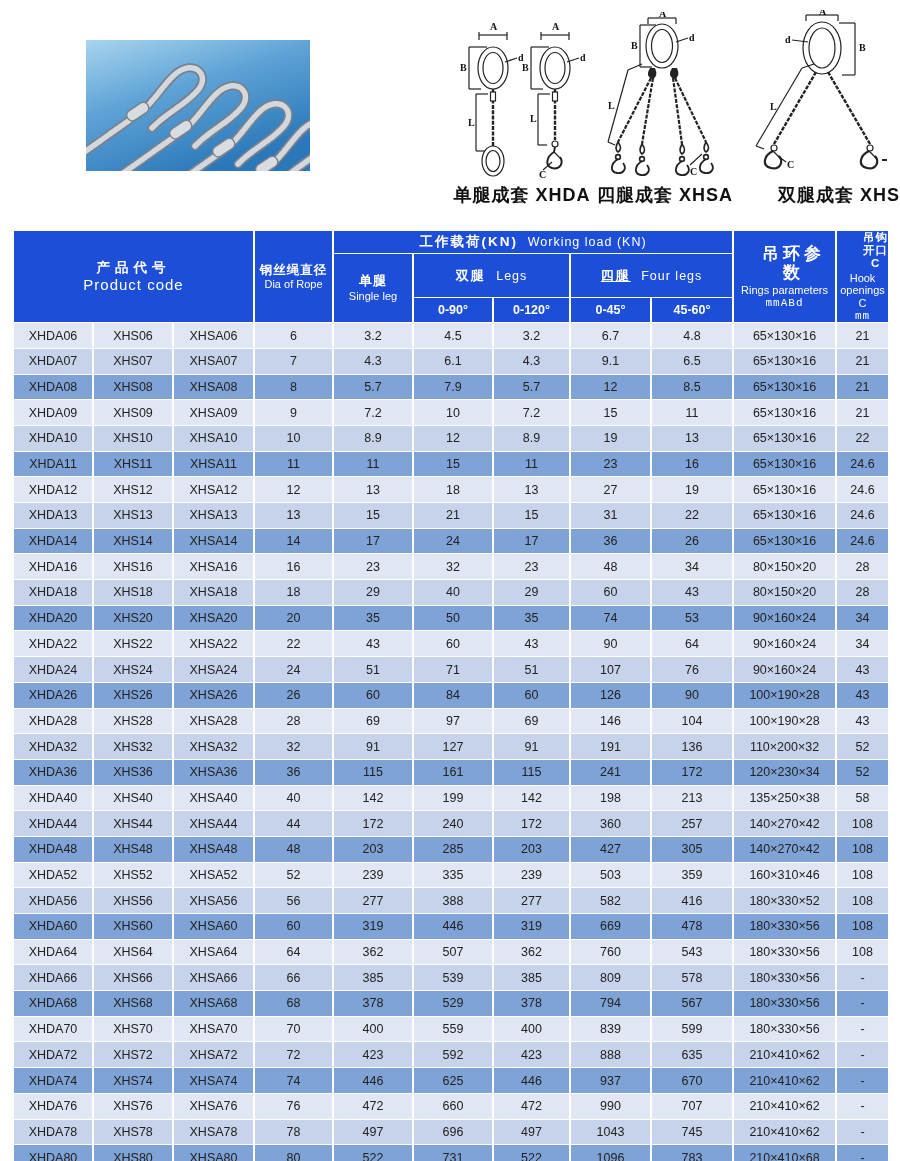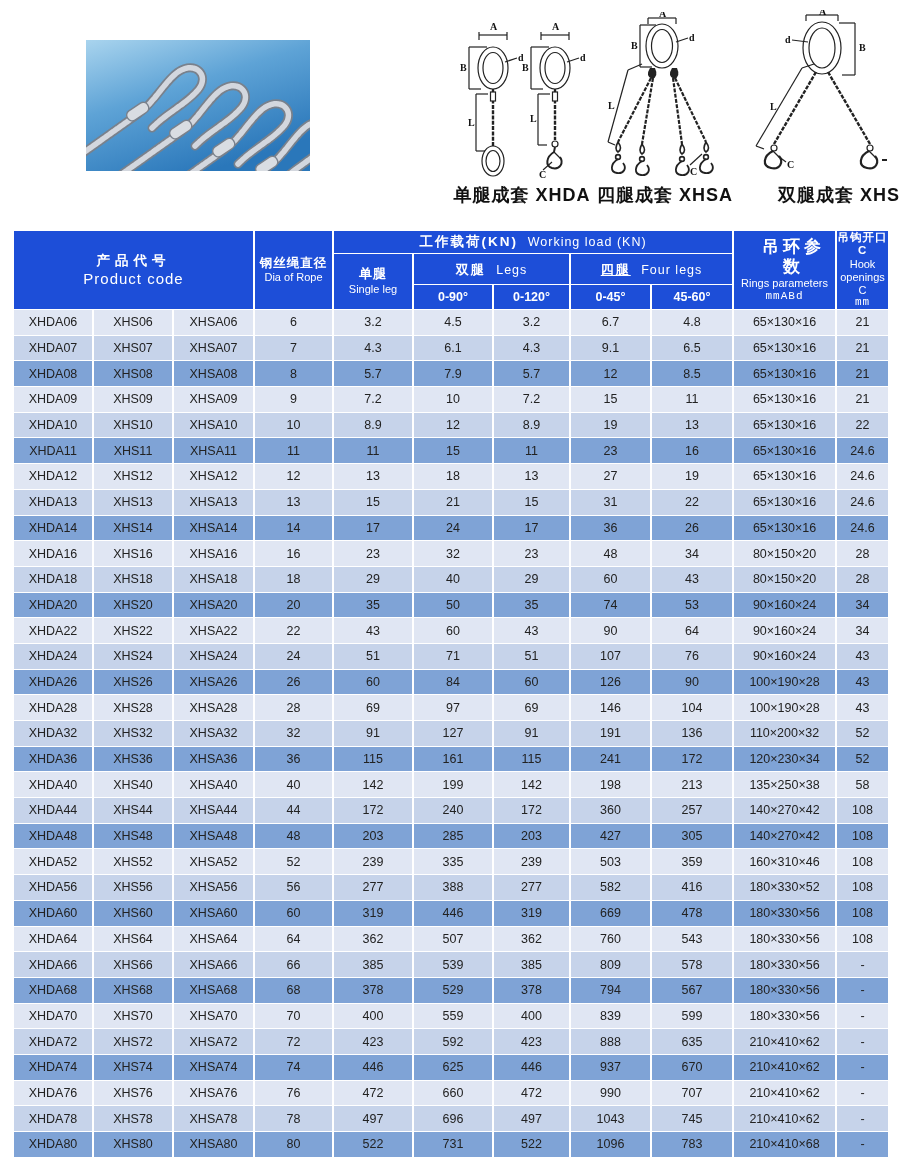--- a/index.html
+++ b/index.html
@@ -255,21 +255,21 @@
           <span class="zh">工作载荷(KN)</span>
           <span class="en">Working load (KN)</span>
         </span>
       </th>
       <th rowspan="3">
         <div class="hdr-zh" style="font-size:17px;letter-spacing:4px;margin-left:18px;">吊环参数</div>
         <div class="hdr-en small">Rings parameters</div>
         <div class="hdr-unit">mmABd</div>
       </th>
       <th rowspan="3">
-        <div class="hdr-zh tight" style="font-size:11.5px;">吊钩开口C</div>
+        <div class="hdr-zh tight" style="font-size:11.5px;padding-left:26px;">吊钩开口C</div>
         <div class="hdr-en tiny">Hook openings C</div>
         <div class="hdr-unit" style="font-size:11px;">mm</div>
       </th>
     </tr>
     <tr class="row-b">
       <th rowspan="2">
         <div class="hdr-zh tight" style="font-size:13px;">单腿</div>
         <div class="hdr-en small">Single leg</div>
       </th>
       <th colspan="2">

